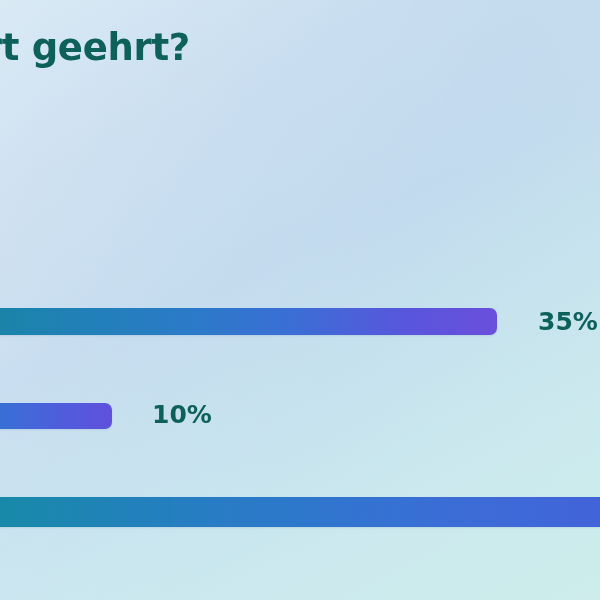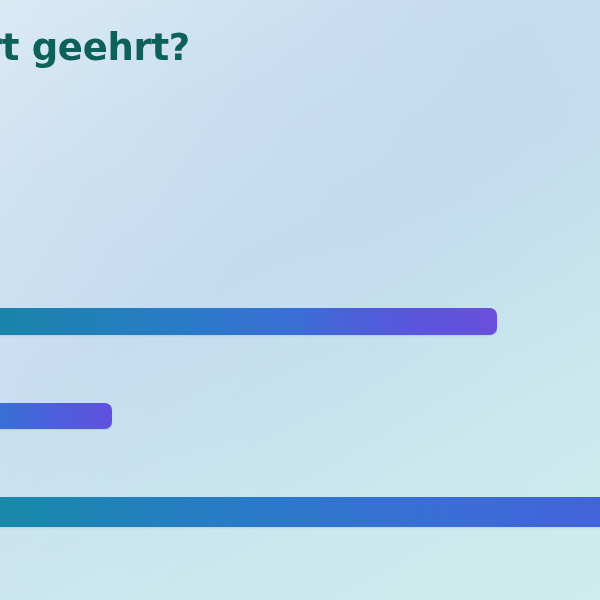--- a/index.html
+++ b/index.html
@@ -129,22 +129,24 @@
 
 <div id="slide">
 
   <div id="sheen"></div>
 
   <div id="chart-title">rt geehrt?</div>
 
   <div class="bar-row" id="row-1">
     <div class="bar" id="bar-1"></div>
   </div>
+  <div class="bar-label" id="label-1">35%</div>
 
   <div class="bar-row" id="row-2">
     <div class="bar" id="bar-2"></div>
   </div>
+  <div class="bar-label" id="label-2">10%</div>
 
   <div class="bar-row" id="row-3">
     <div class="bar" id="bar-3"></div>
   </div>
 
 </div>
 
 </body></html>

